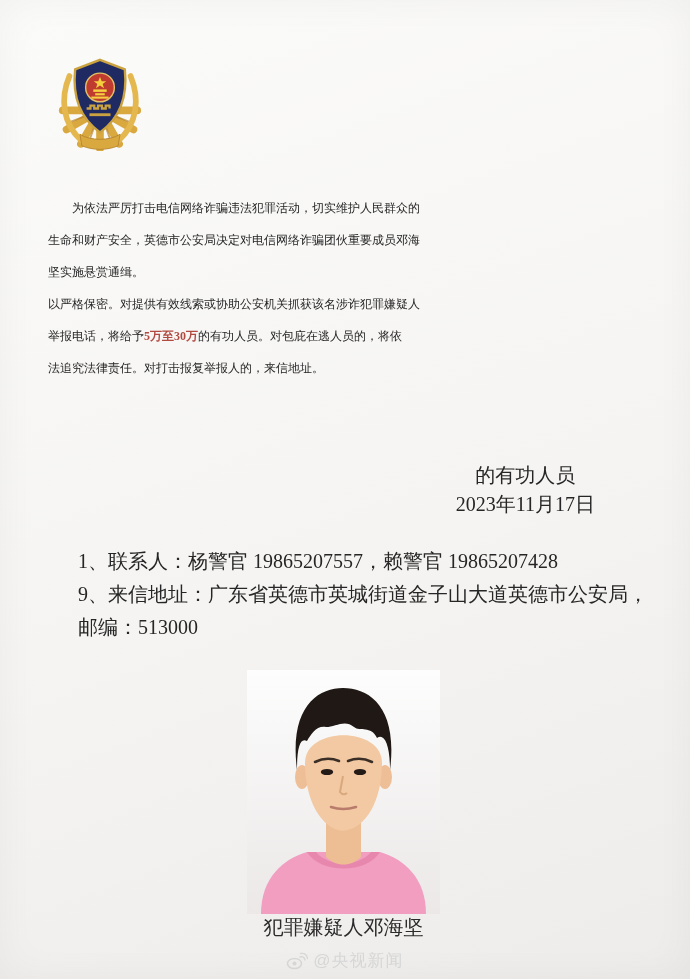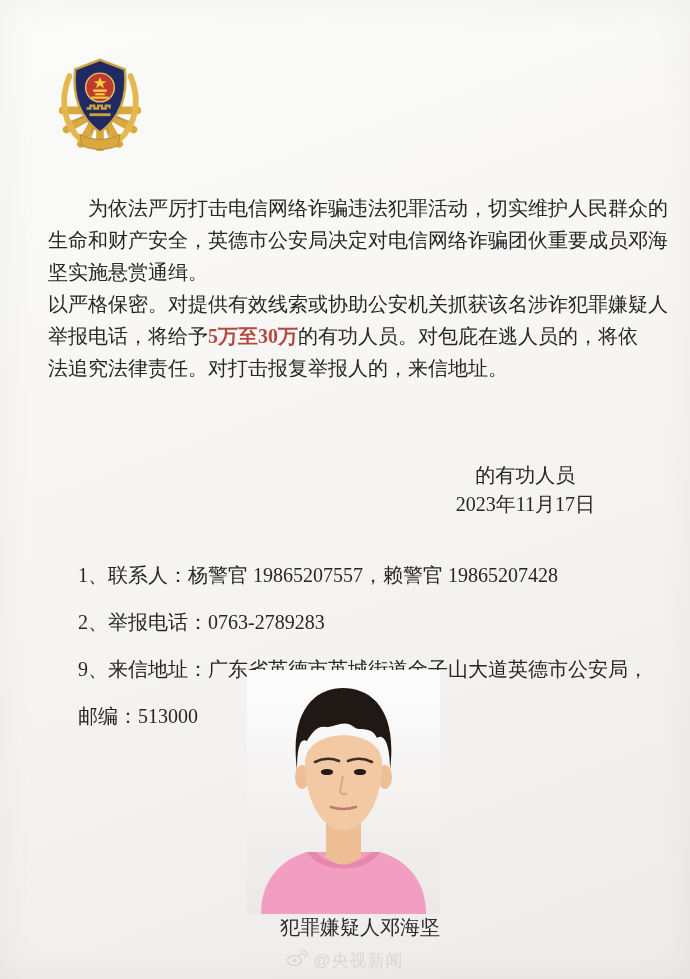--- a/index.html
+++ b/index.html
@@ -36,21 +36,21 @@
     font-size: 34px;
     line-height: 50px;
     color: #111111;
     letter-spacing: 0.5px;
   }
 
   
   .content {
     position: absolute;
     top: 192px; left: 48px; right: 44px;
-    font-size: 20px;
+    font-size: 12px;
     line-height: 32px;
     color: #262626;
   }
   .para-line { white-space: nowrap; }
   .indent { text-indent: 2em; }
   .red { color: #b14a40; font-weight: bold; }
 
   
   .signature {
     position: absolute;
@@ -60,45 +60,45 @@
     line-height: 29px;
   }
 
   
   .contacts {
     position: absolute;
     top: 545px; left: 78px; right: 40px;
     font-size: 20px;
     line-height: 33px;
   }
-  .contact-line { white-space: nowrap; margin-top: 14px; }
+  .contact-line { white-space: nowrap; }
 
   
   .photo-wrap {
     position: absolute;
     top: 670px; left: 247px;
     width: 193px; height: 244px;
   }
   .photo-wrap svg { display: block; width: 100%; height: 100%; }
   .photo-caption {
     position: absolute;
     top: 914px; left: 247px;
     width: 193px;
-    text-align: right;
+    text-align: center;
     font-size: 20px;
     white-space: nowrap;
     color: #2b2b2b;
   }
 
   
   .watermark {
     position: absolute;
     top: 949px; left: 0; right: 0;
     display: flex;
-    align-items: flex-start;
+    align-items: center;
     justify-content: center;
     gap: 5px;
     color: #d8d8d8;
     font-family: "Liberation Sans", "DejaVu Sans", sans-serif;
     font-size: 17px;
     letter-spacing: 1px;
   }
   .watermark svg { display: block; }
 </style>
 </head>
@@ -157,21 +157,20 @@
     </div>
   </div>
 
   <div class="signature">
     <div>的有功人员</div>
     <div>2023年11月17日</div>
   </div>
 
   <div class="contacts">
     <div class="contact-line">1、联系人：杨警官 19865207557，赖警官 19865207428</div>
-    <div class="contact-line">2、举报电话：0763-2789283</div>
     <div class="contact-line">9、来信地址：广东省英德市英城街道金子山大道英德市公安局，</div>
     <div class="contact-line">邮编：513000</div>
   </div>
 
   <div class="photo-wrap">
     <svg viewBox="0 0 193 244" xmlns="http://www.w3.org/2000/svg">
       <defs>
         <linearGradient id="pbg" x1="0" y1="0" x2="0" y2="1">
           <stop offset="0" stop-color="#fdfdfd"></stop>
           <stop offset="1" stop-color="#ebe8e7"></stop>

